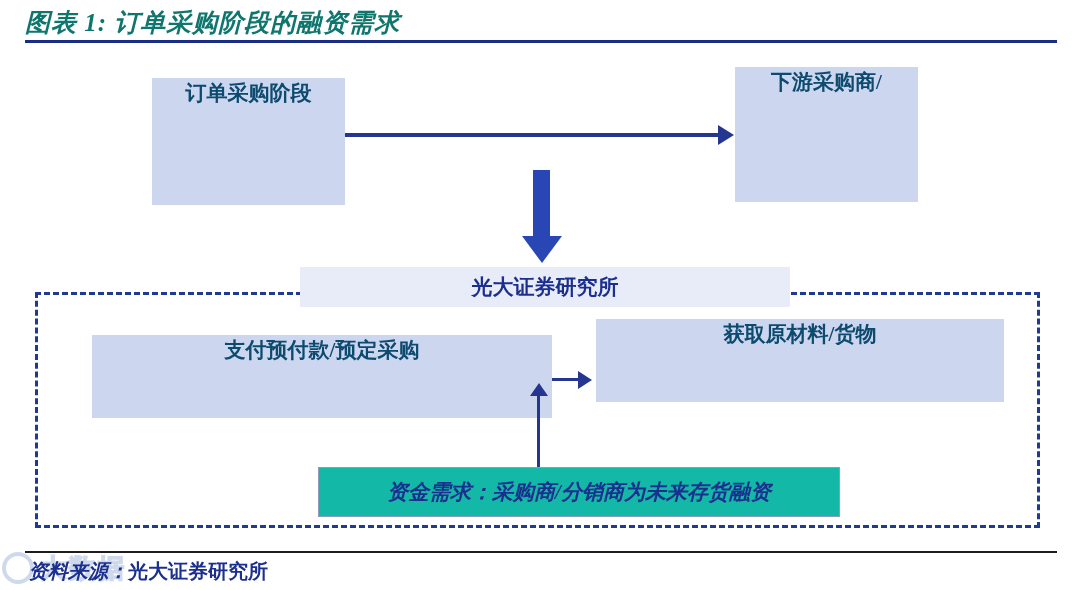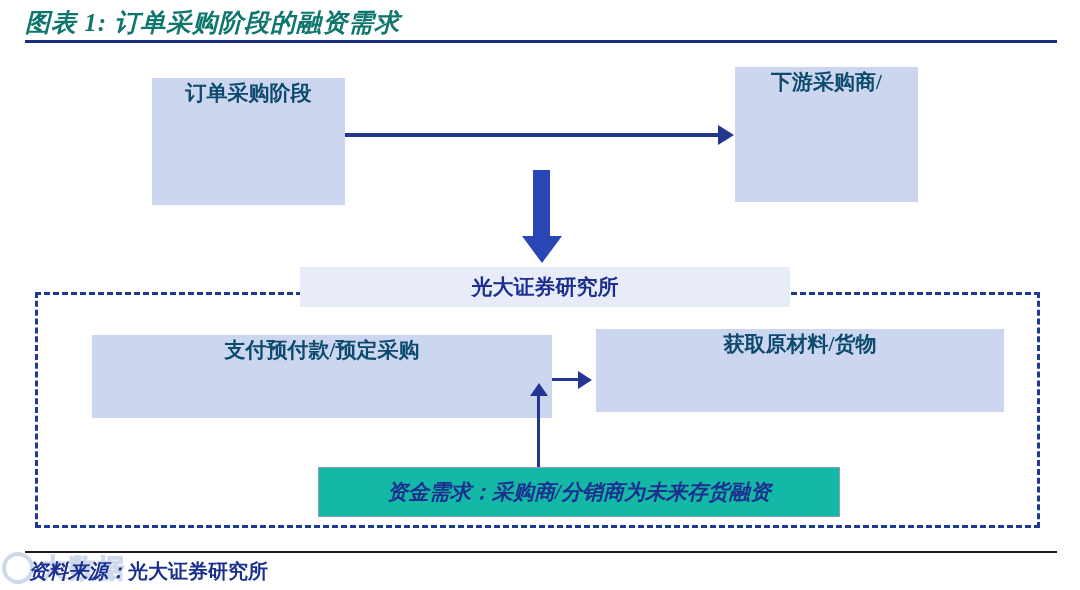--- a/index.html
+++ b/index.html
@@ -21,21 +21,21 @@
 
   
   .node{
     background:#cdd6ef;
     display:flex;flex-direction:column;align-items:center;justify-content:flex-start;
     color:#0c4a6e;font-weight:600;font-size:21px;text-align:center;line-height:1.45;
   }
   .box-upstream{left:152px;top:78px;width:193px;height:127px;}
   .box-downstream{left:735px;top:67px;width:183px;height:135px;}
   .box-pay{left:92px;top:335px;width:460px;height:83px;z-index:3;}
-  .box-obtain{left:596px;top:329px;width:408px;height:83px;z-index:3;}
+  .box-obtain{left:596px;top:319px;width:408px;height:83px;z-index:3;}
 
   
   .stage-bar{
     left:300px;top:267px;width:490px;height:40px;background:#e8ecf8;z-index:2;
     display:flex;align-items:center;justify-content:center;
     color:#1b2f8f;font-weight:700;font-size:21px;
   }
 
   
   .dashed-box{

